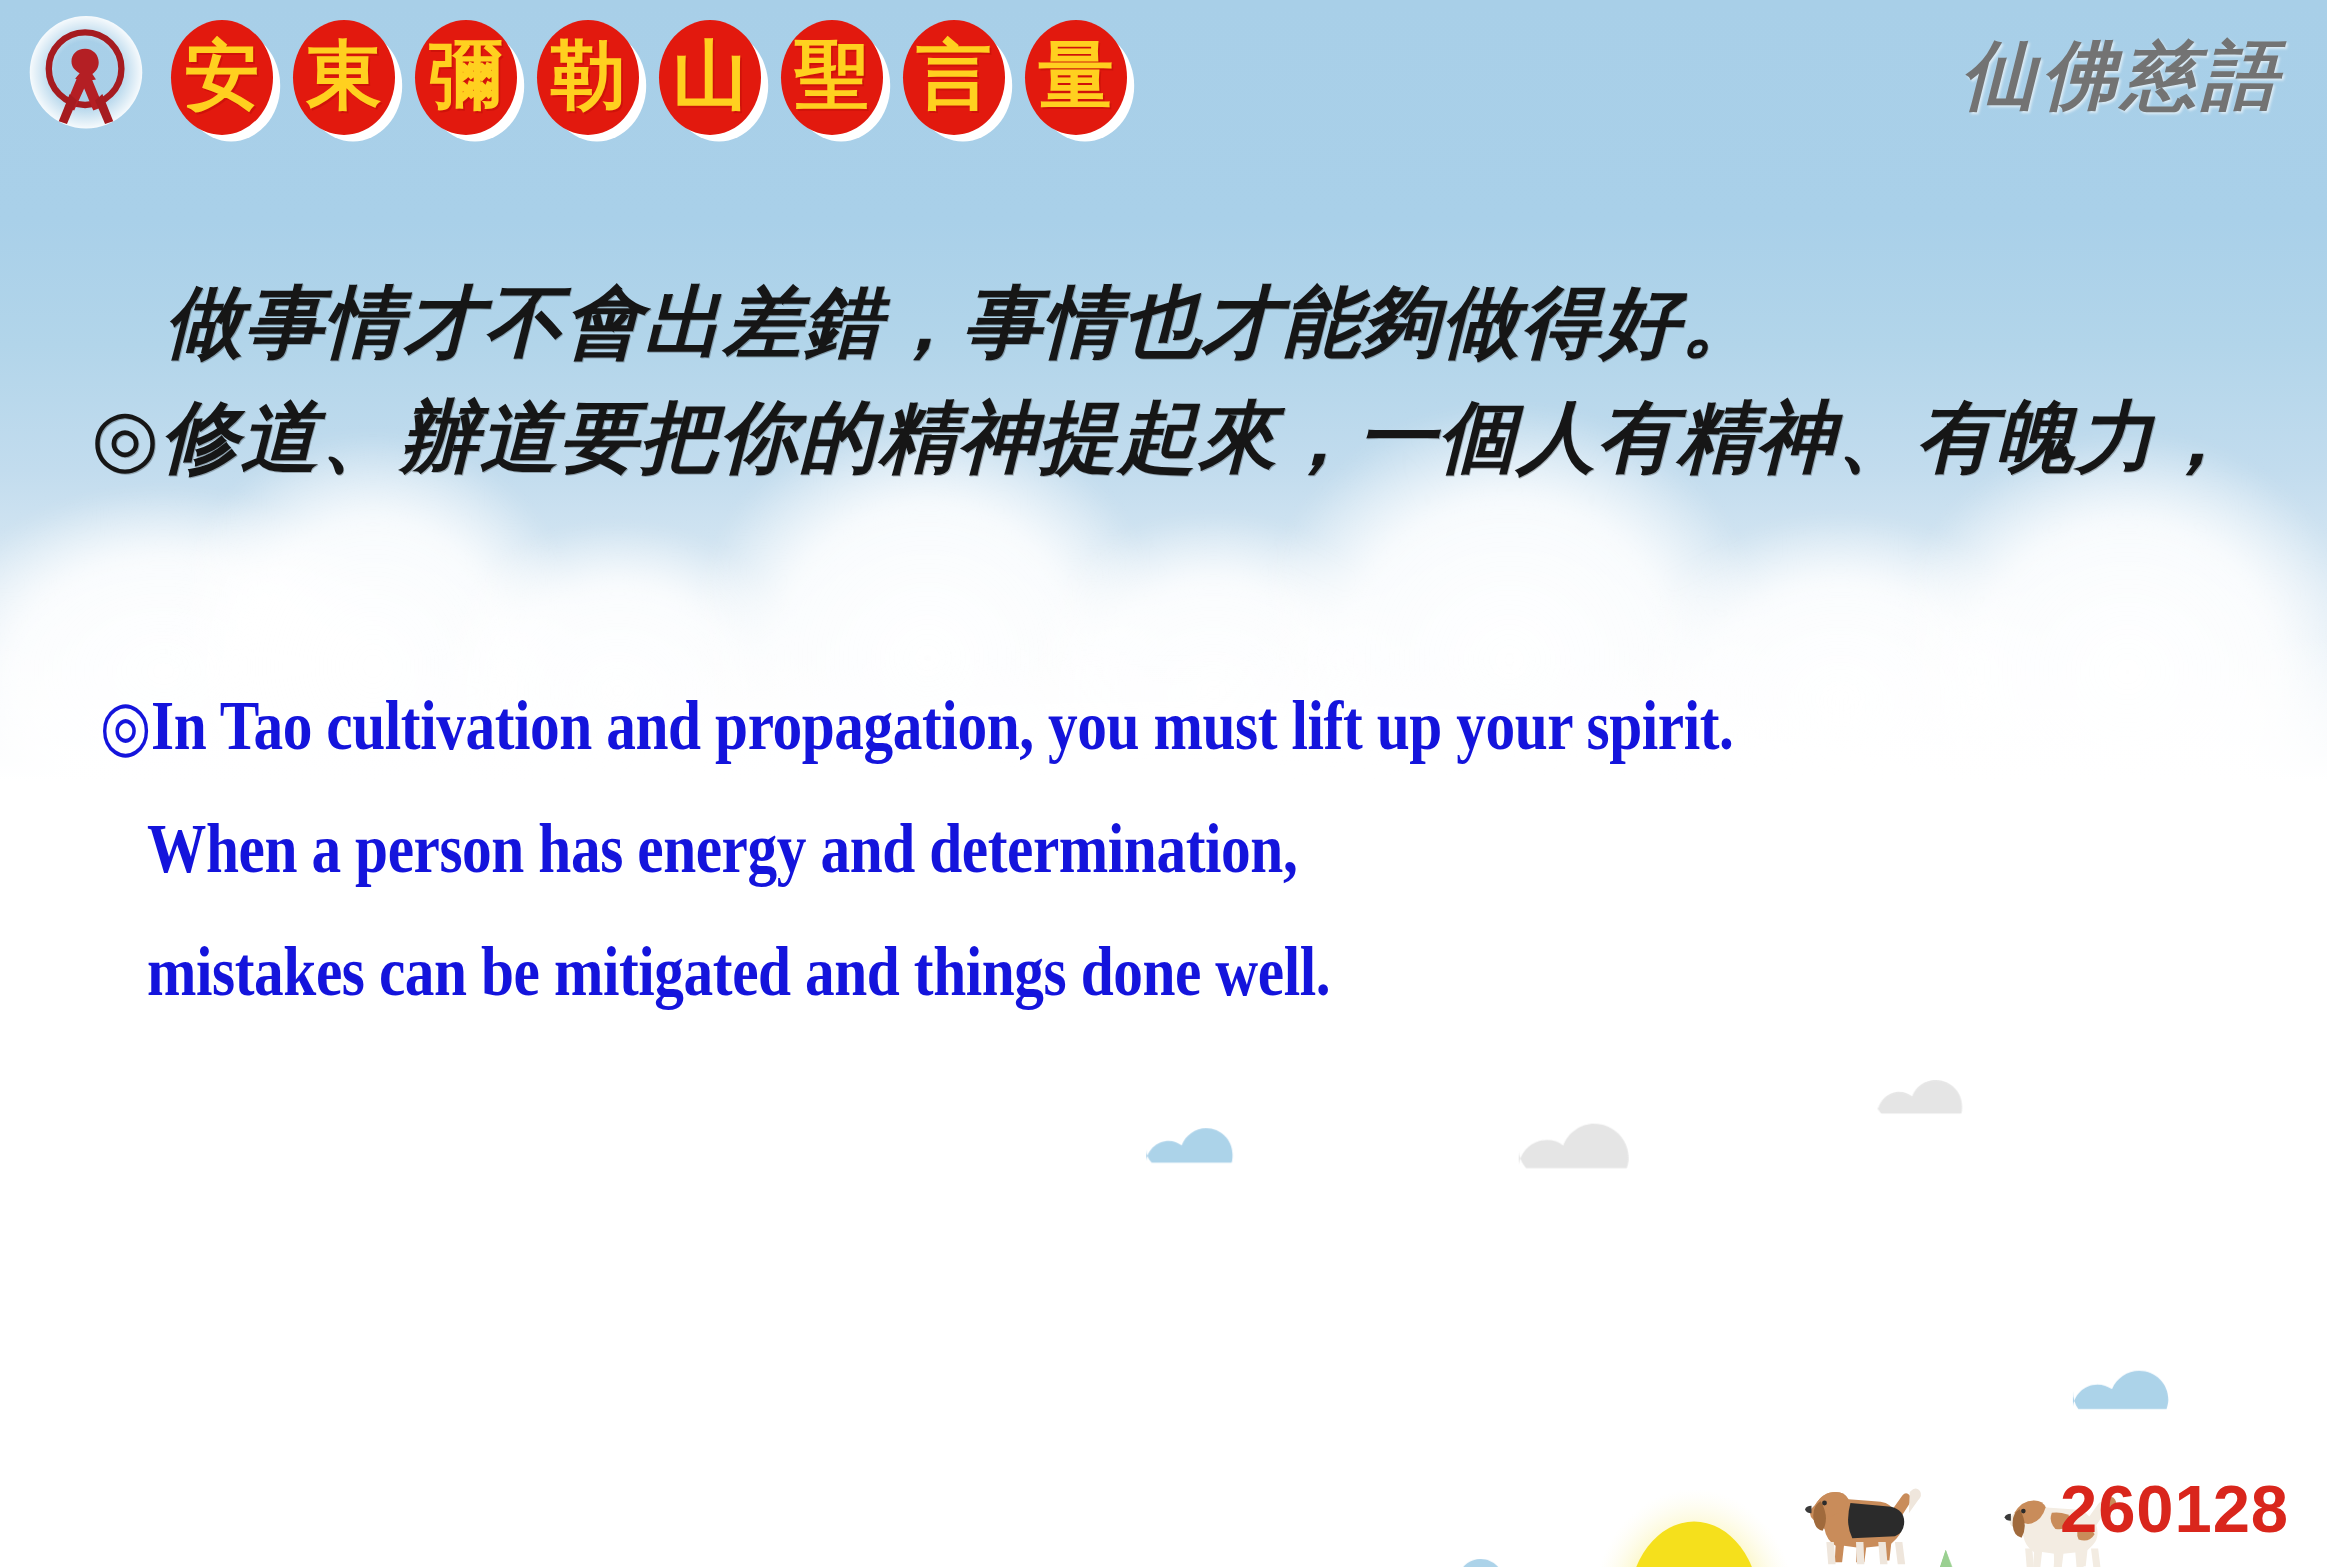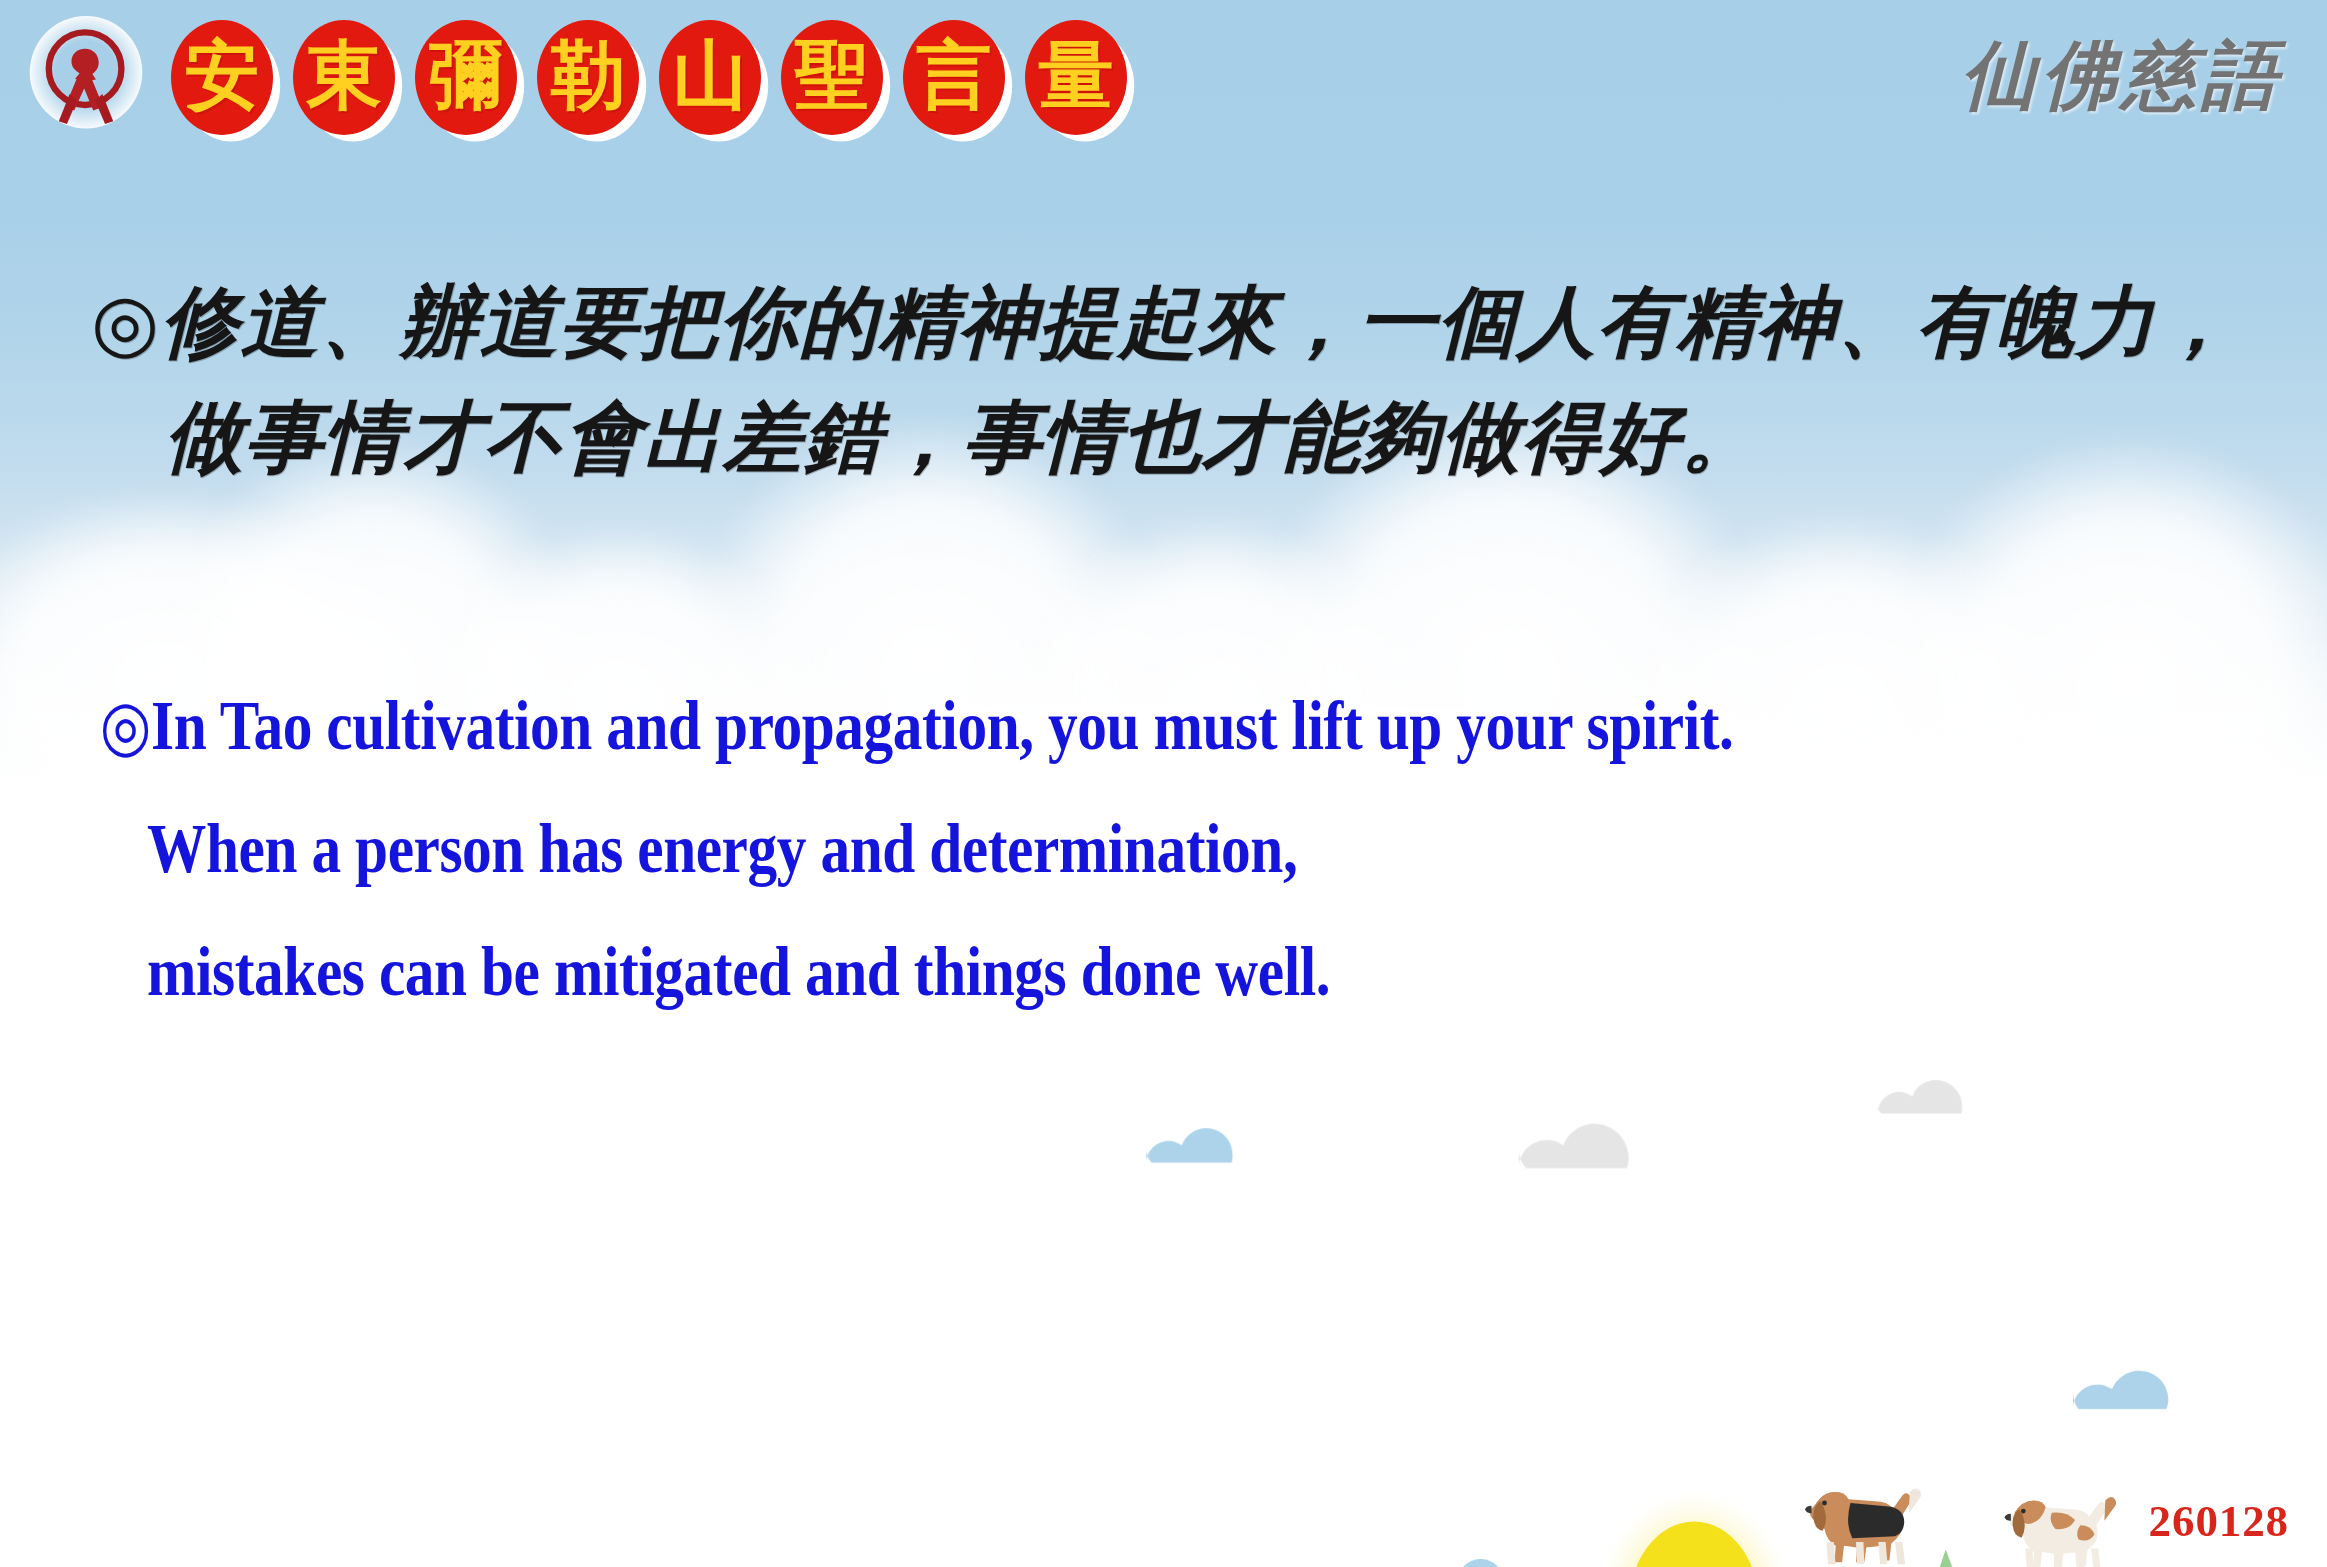--- a/index.html
+++ b/index.html
@@ -101,22 +101,22 @@
   .en .e2{padding-left:171px;}
   .en .e3{padding-left:171px;}
   .ring{font-family:"DejaVu Sans",sans-serif;font-weight:400;}
 
   
   .illus{position:absolute;left:873px;top:991px;width:1455px;height:576px;}
   .illus svg{display:block;width:1455px;height:576px;}
 
   .serial{
     position:absolute;right:38px;bottom:20px;
-    color:#d9261c;font-weight:700;font-size:45px;letter-spacing:0.9px;
-    font-family:Liberation Serif, serif;
+    color:#d9261c;font-weight:700;font-size:67px;letter-spacing:0.9px;
+    font-family:Liberation Sans, sans-serif;
     margin-left:20px;
   }
 </style>
 </head>
 <body>
 
 <div id="stage">
 
   <div class="sky"></div>
   <div class="cloudbank">
@@ -176,22 +176,22 @@
         </div>
       <div class="badge">
           <span>量</span>
         </div>
     </div>
 
     <div class="brand">仙佛慈語</div>
   </div>
 
   <div class="zh">
+    <div class="line l2">做事情才不會出差錯，事情也才能夠做得好。</div>
     <div class="line l1">◎修道、辦道要把你的精神提起來，一個人有精神、有魄力，</div>
-    <div class="line l2">做事情才不會出差錯，事情也才能夠做得好。</div>
   </div>
 
   <div class="en">
     <div class="line e1"><span class="ring">◎</span><span>In Tao cultivation and propagation, you must lift up your spirit.</span></div>
     <div class="line e2">When a person has energy and determination,</div>
     <div class="line e3">mistakes can be mitigated and things done well.</div>
   </div>
 
   <div class="illus">
     <svg viewBox="0 0 1600 634" aria-hidden="true">

